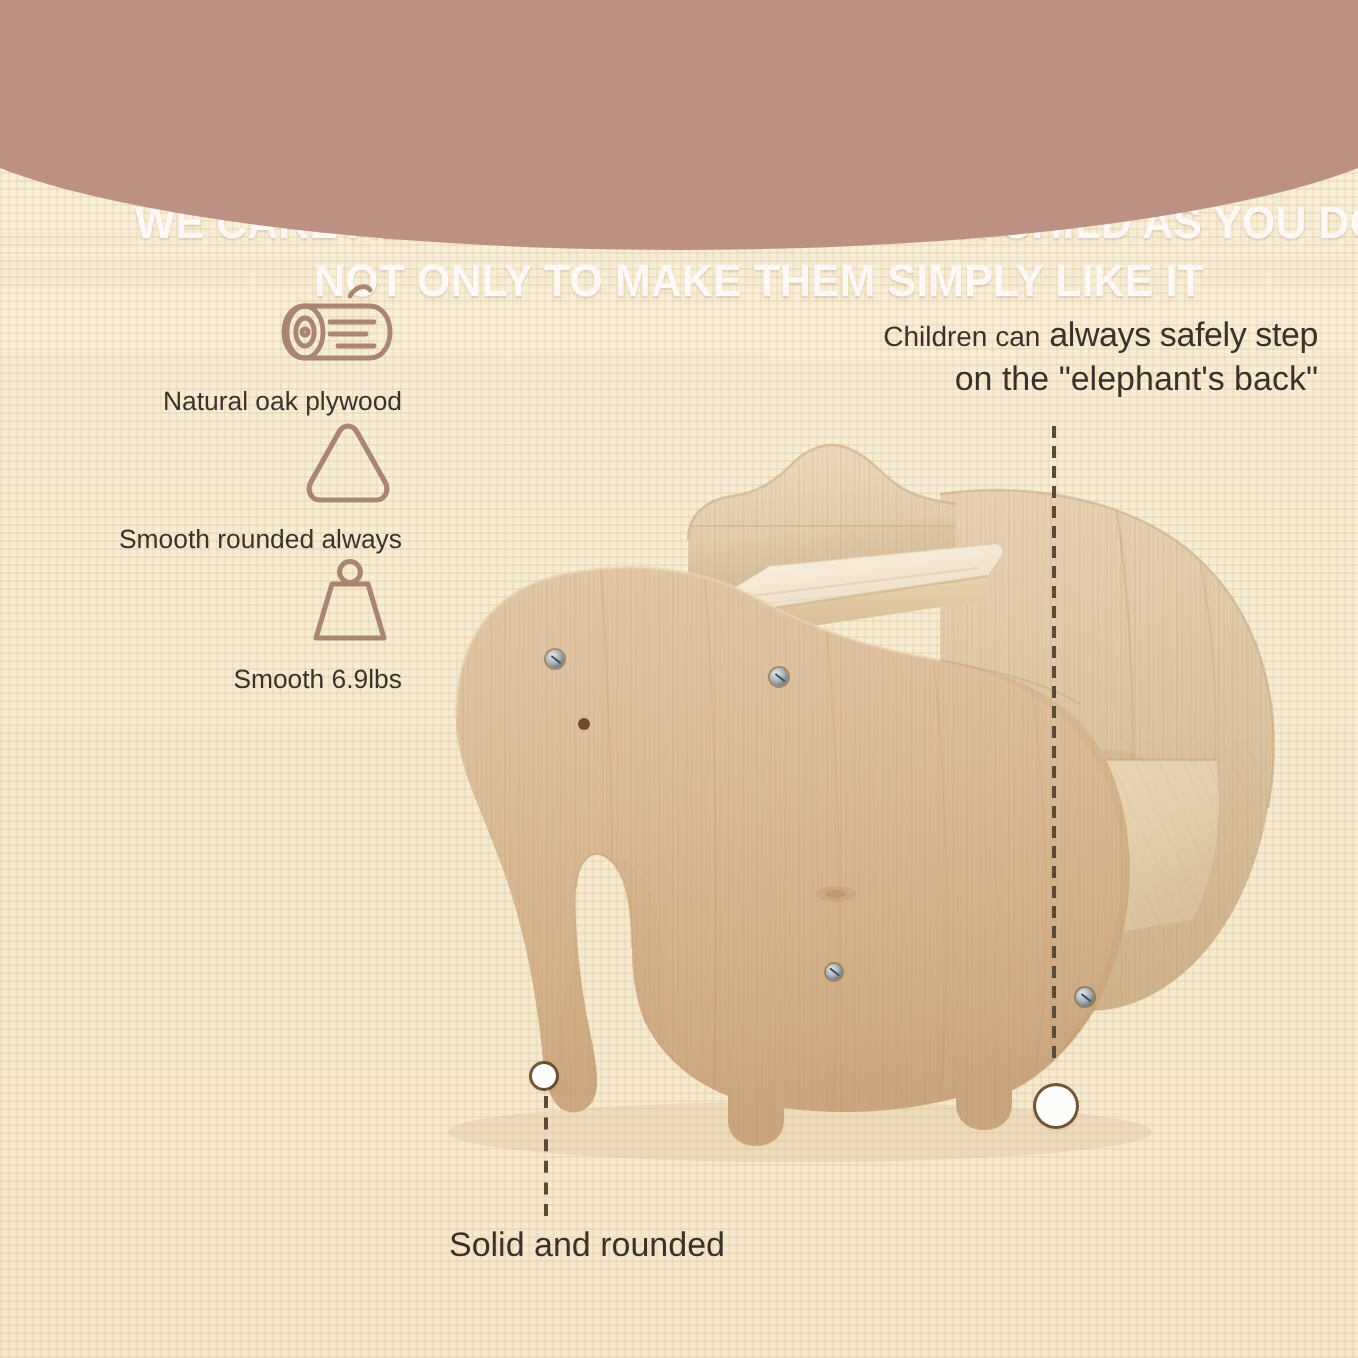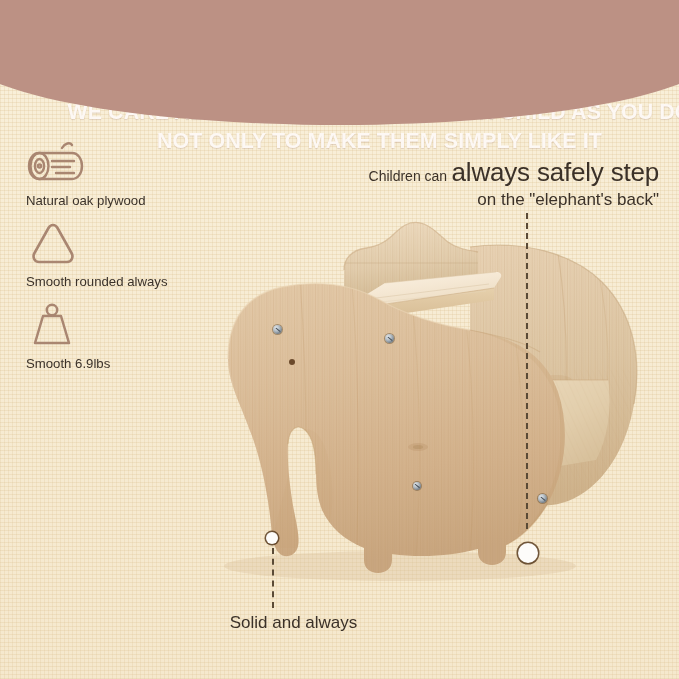--- a/index.html
+++ b/index.html
@@ -41,41 +41,40 @@
   #banner-text .l{white-space:nowrap;display:block;}
 
   
   #features{
     position:absolute;left:26px;top:140px;width:175px;
     display:flex;flex-direction:column;align-items:center;
     z-index:4;
   }
   .feature{
     width:175px;
-    display:flex;flex-direction:column;align-items:flex-start;
-    margin-bottom:12px;
+    display:flex;flex-direction:column;align-items:flex-end;
   }
   .f-icon{display:block;line-height:0;}
   .f-label{
     margin-top:7px;
     color:#3b322a;
     font-size:13.2px;
     line-height:1.18;
     text-align:center;
     white-space:pre-line;
   }
 
   
   #anno-top{
     position:absolute;right:20px;top:158px;width:340px;
     text-align:right;color:#3b3128;z-index:6;
   }
   #anno-top .line1{white-space:nowrap;line-height:1.15;}
   #anno-top .small{font-size:14px;}
-  #anno-top .big{font-size:26px;letter-spacing:-.2px;}
+  #anno-top .big{font-size:17px;letter-spacing:-.2px;}
   #anno-top .line2{font-size:17px;line-height:1.35;margin-top:1px;white-space:nowrap;}
 
   #anno-bottom{
     position:absolute;left:186px;top:612px;width:215px;
     text-align:center;color:#3b3128;z-index:6;
     font-size:17px;line-height:1.32;
   }
   #anno-bottom .l{display:block;white-space:nowrap;}
 
   
@@ -408,16 +407,16 @@
 
   <div id="anno-top">
     <div class="line1">
       <span class="small">Children can</span>
       <span class="big">always safely step</span>
     </div>
     <div class="line2">on the "elephant's back"</div>
   </div>
 
   <div id="anno-bottom">
-    <span class="l">Solid and always</span>
+    <span class="l">Solid and rounded</span>
   </div>
 
 </div>
 
 </body></html>

